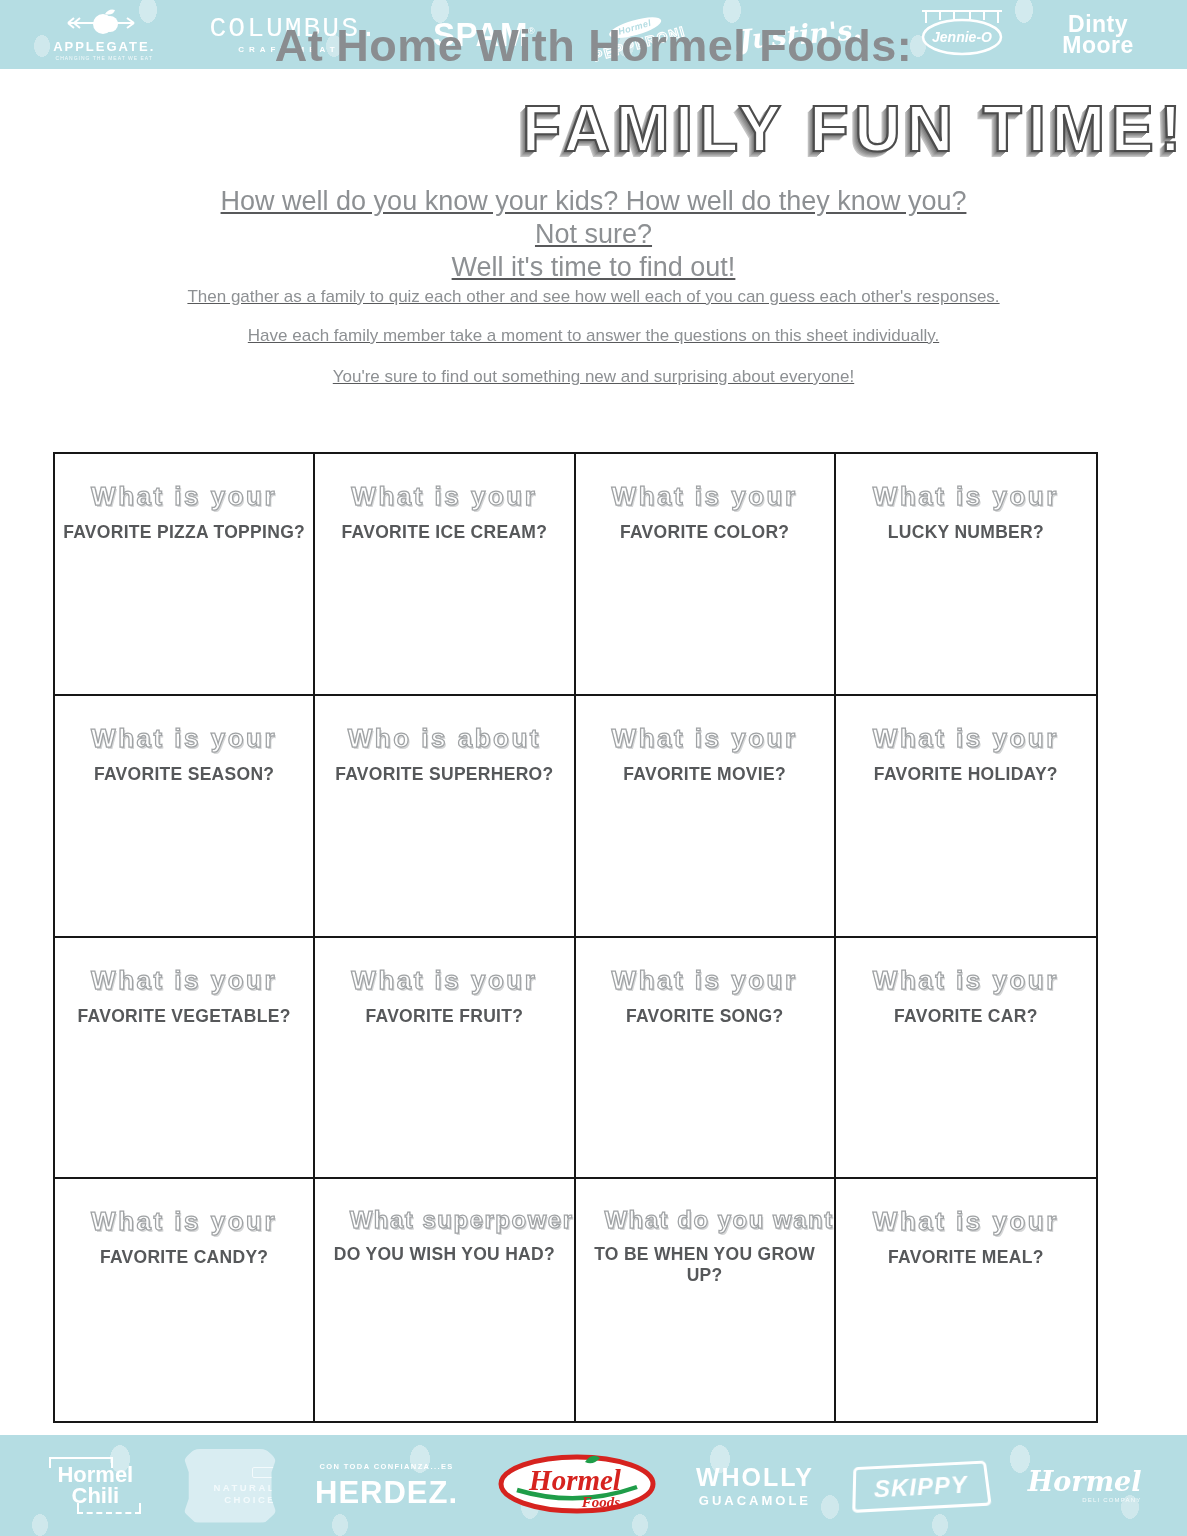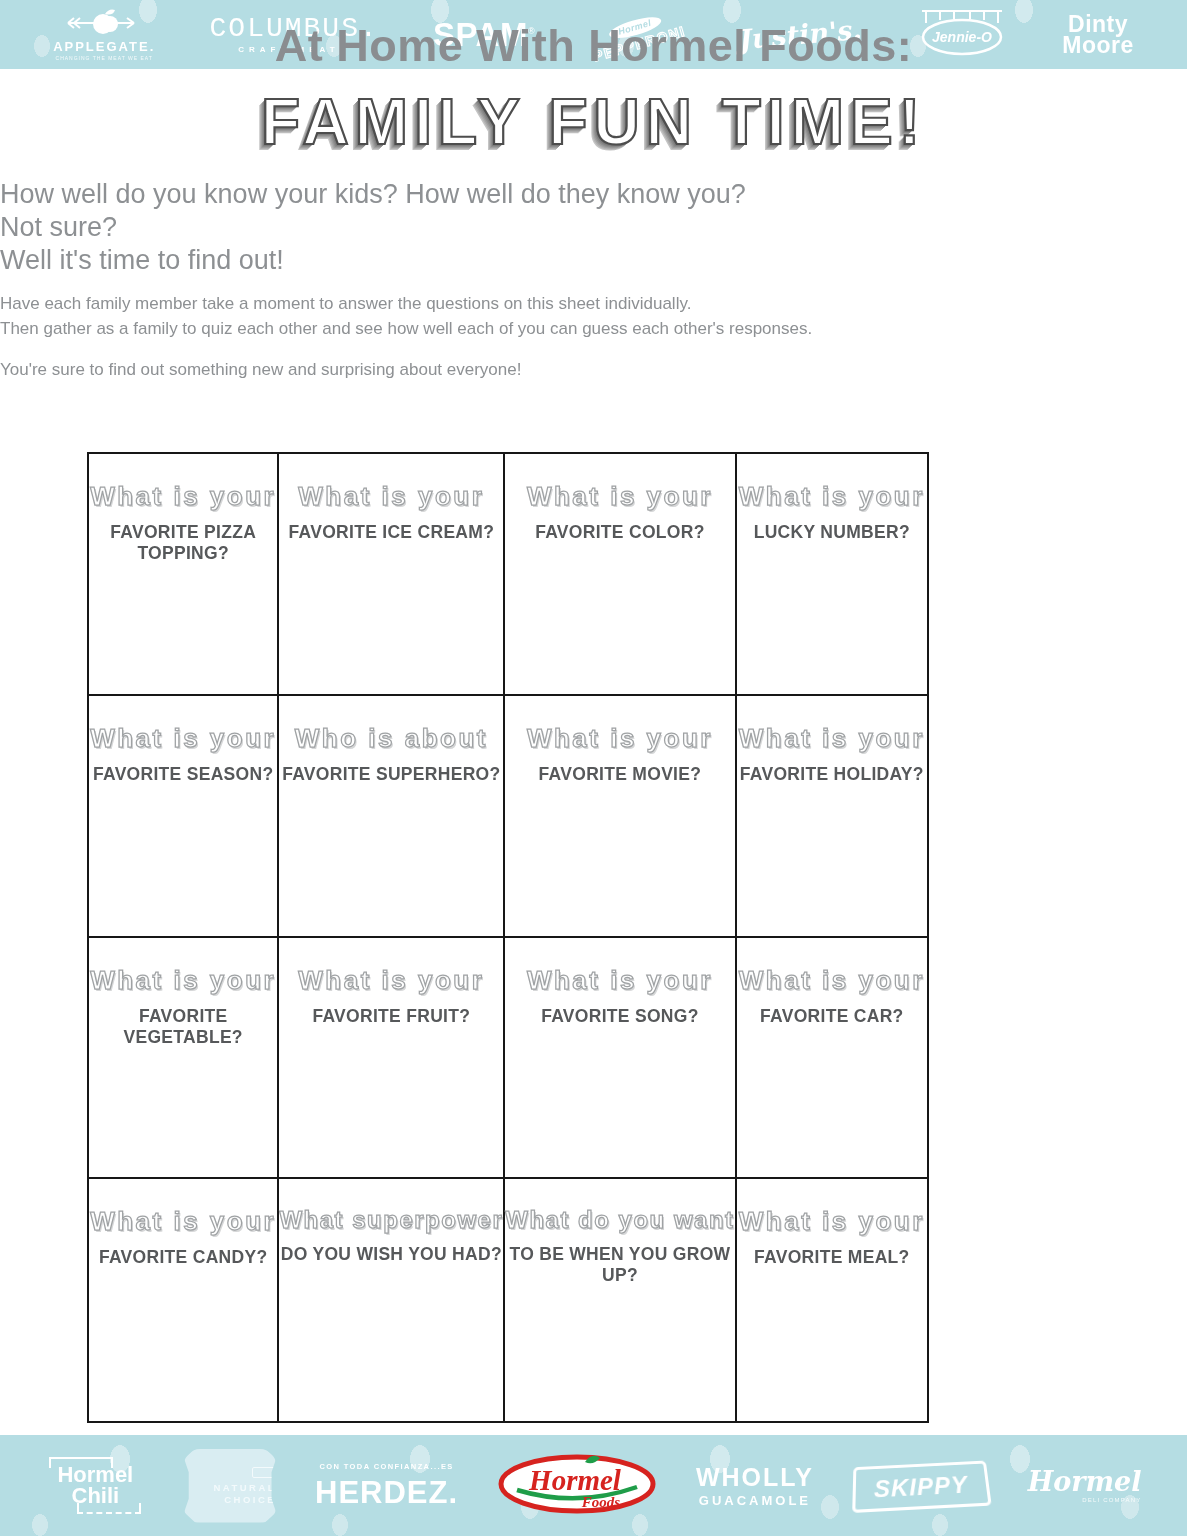--- a/index.html
+++ b/index.html
@@ -64,35 +64,36 @@
     font-size:27px; transform:rotate(-5deg); display:inline-block;
   }
 
   
   .dm-name { font-size:23px; font-weight:800; line-height:.9; letter-spacing:.5px; }
 
   
   .title-block { text-align:center; margin-top:20px; position:relative; }
   .kicker { font-size:45px; line-height:52px; font-weight:700; color:#8a8d90; letter-spacing:.5px; }
   .main-title {
-    margin-top:14px; font-size:64px; line-height:72px; font-weight:800; letter-spacing:6px;
+    margin-top:21px; font-size:64px; line-height:72px; font-weight:800; letter-spacing:6px;
     color:#ffffff; -webkit-text-stroke:2.2px #4d4d4d;
     text-shadow:
       -1px 1px 0 #6f6f6f, -2px 2px 0 #7e7e7e, -3px 3px 0 #8e8e8e,
       -4px 4px 0 #9f9f9f, -5px 5px 0 #b1b1b1, -6px 6px 0 #c4c4c4;
-  }
-  .intro { text-align:left; }
+    text-align: right;
+  }
+  .intro { text-align:center;text-decoration:underline; }
   .intro-lg { font-size:27px; line-height:33px; color:#8d9093; margin-top:20px; }
   .intro-sm { font-size:17px; line-height:25px; color:#8d9093; margin-top:14px; }
   .intro-sm.tight { margin-top:0; }
   .intro-last { margin-top:16px; }
 
   
   .grid {
-    position:absolute; left:87px; top:452px; width:842px; height:971px;
+    position:absolute; left:53px; top:452px; width:1045px; height:971px;
     display:grid; grid-template-columns:repeat(4,1fr); grid-template-rows:repeat(4,1fr);
     border:2.5px solid #171717; background:#ffffff;
   }
   .cell {
     border-right:2.5px solid #171717; border-bottom:2.5px solid #171717;
     text-align:center; padding-top:27px; position:relative;
   }
   .cell:nth-child(4n) { border-right:none; }
   .cell:nth-child(n+13) { border-bottom:none; }
   .lead {
@@ -192,22 +193,22 @@
 
   <section class="title-block">
     <h1 class="kicker">At Home With Hormel Foods:</h1>
     <h2 class="main-title">FAMILY FUN TIME!</h2>
   </section>
 
   <section class="intro">
     <p class="intro-lg">How well do you know your kids? How well do they know you?</p>
     <p class="intro-lg tight" style="margin-top:0">Not sure?</p>
     <p class="intro-lg tight" style="margin-top:0">Well it's time to find out!</p>
+    <p class="intro-sm tight">Then gather as a family to quiz each other and see how well each of you can guess each other's responses.</p>
     <p class="intro-sm">Have each family member take a moment to answer the questions on this sheet individually.</p>
-    <p class="intro-sm tight">Then gather as a family to quiz each other and see how well each of you can guess each other's responses.</p>
     <p class="intro-sm intro-last">You're sure to find out something new and surprising about everyone!</p>
   </section>
 
   <section class="grid">
     <div class="cell">
       <div class="lead">What is your</div>
       <div class="q">FAVORITE PIZZA TOPPING?</div>
       <div></div>
     </div>
     <div class="cell">

